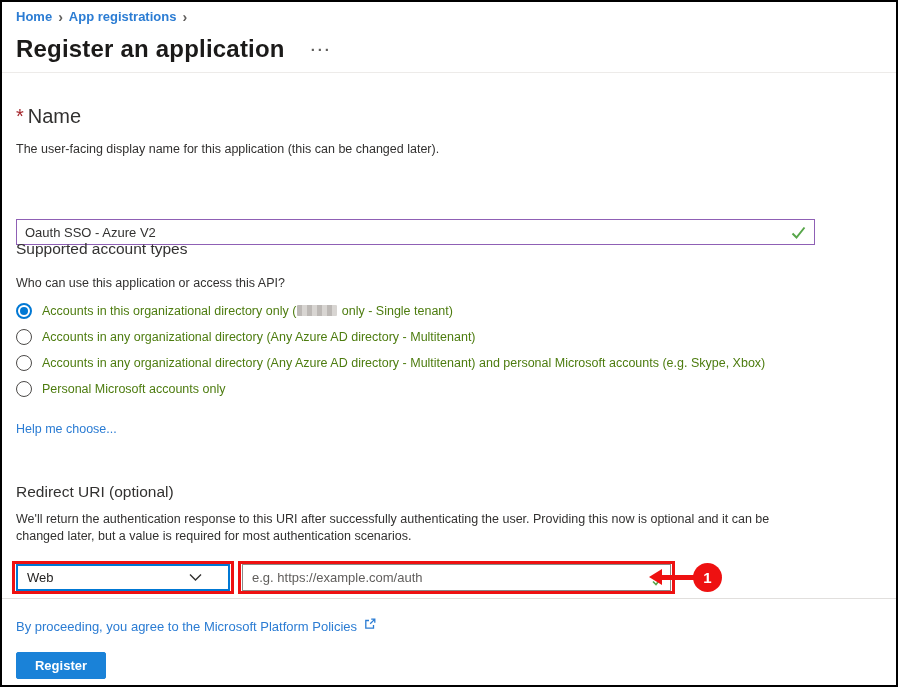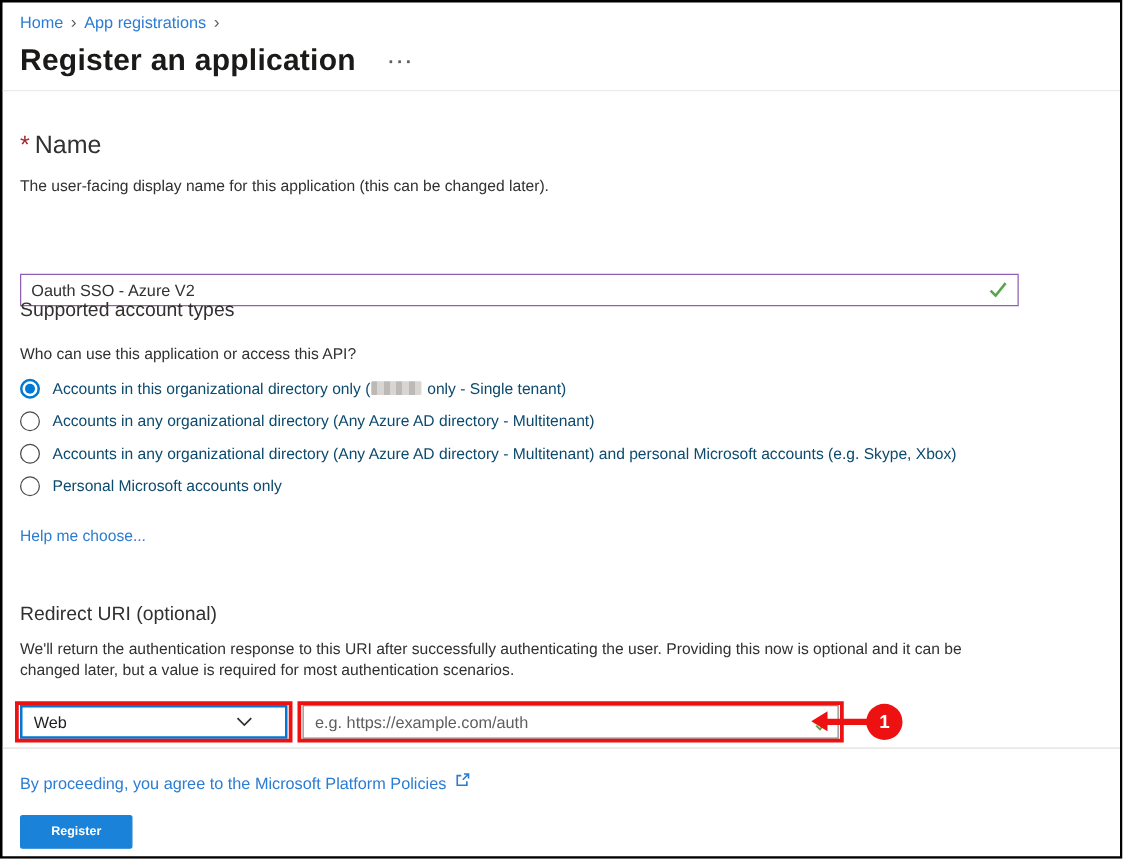--- a/index.html
+++ b/index.html
@@ -5,21 +5,21 @@
   * { margin:0; padding:0; box-sizing:border-box; }
   html,body { background:#fff; }
   body { font-family:"Liberation Sans","DejaVu Sans",sans-serif; color:#323130; }
 
   .screen {
     position:relative; width:898px; height:687px;
     border:2px solid #000; background:#fff; overflow:hidden;
   }
 
   
-  .breadcrumb { position:absolute; top:7px; left:14px; font-size:13px; display:flex; align-items:flex-end; gap:6px; }
+  .breadcrumb { position:absolute; top:7px; left:14px; font-size:13px; display:flex; align-items:flex-start; gap:6px;font-weight:bold; }
   .breadcrumb a { color:#2b7cd3; text-decoration:none; cursor:pointer; }
   .crumb-sep { color:#605e5c; font-size:14px; }
 
   
   .title-row { position:absolute; top:33px; left:14px; display:flex; align-items:center; }
   .page-title { font-size:24px; font-weight:700; color:#1b1a19; letter-spacing:0.2px; }
   .title-ellipsis { margin-left:26px; color:#605e5c; font-size:15px; font-weight:700; letter-spacing:2px; cursor:pointer; }
 
   .divider1 { position:absolute; top:70px; left:0; width:100%; border-top:1px solid #edebe9; }
   .divider2 { position:absolute; top:596px; left:0; width:100%; border-top:1px solid #e1dfdd; z-index:0; }
@@ -39,21 +39,21 @@
   .sat-heading { position:absolute; top:238px; left:14px; font-size:15.5px; color:#323130; }
   .sat-question { position:absolute; top:274px; left:14px; font-size:12.5px; color:#323130; }
   .radio-group { position:absolute; top:296px; left:14px; }
   .radio-row { display:flex; align-items:center; height:26px; cursor:pointer; }
   .radio-outer {
     flex:0 0 auto; width:16px; height:16px; border-radius:50%;
     border:1px solid #4c4a48; margin-right:10px; position:relative; background:#fff;
   }
   .radio-outer.selected { border:2px solid #0078d4; }
   .radio-dot { position:absolute; left:2px; top:2px; width:8px; height:8px; border-radius:50%; background:#0078d4; }
-  .radio-label { font-size:12.5px; color:#0c4a6e; white-space:nowrap; }
+  .radio-label { font-size:12.5px; color:#4d7c0f; white-space:nowrap; }
   .redacted-blob {
     display:inline-block; width:40px; height:11px; vertical-align:-1px; margin:0 1px;
     background:repeating-linear-gradient(90deg,#bdb9b6 0 5px,#d8d5d2 5px 10px);
     filter:blur(0.6px); border-radius:1px;
   }
 
   .help-link { position:absolute; top:420px; left:14px; font-size:12.5px; color:#2b7cd3; text-decoration:none; cursor:pointer; }
 
   
   .uri-heading { position:absolute; top:481px; left:14px; font-size:15.5px; color:#323130; }
@@ -87,21 +87,21 @@
     background:#ee1111; color:#fff; font-size:15px; font-weight:700; z-index:3;
     display:flex; align-items:center; justify-content:center;
   }
 
   
   .policy-row { position:absolute; top:615px; left:14px; display:flex; align-items:center; gap:6px; }
   .policy-link { font-size:13px; color:#2b7cd3; text-decoration:none; cursor:pointer; }
   .register-btn {
     position:absolute; top:650px; left:14px; width:90px; height:27px;
     background:#1a82d8; color:#fff; border:1px solid #1a82d8; border-radius:2px;
-    font-family:inherit; font-size:10px; font-weight:700; cursor:pointer;
+    font-family:inherit; font-size:13px; font-weight:700; cursor:pointer;
   }
 </style>
 </head>
 <body>
 
 <div class="screen">
 
   <nav class="breadcrumb">
     <a>Home</a>
     <span class="crumb-sep">›</span>

